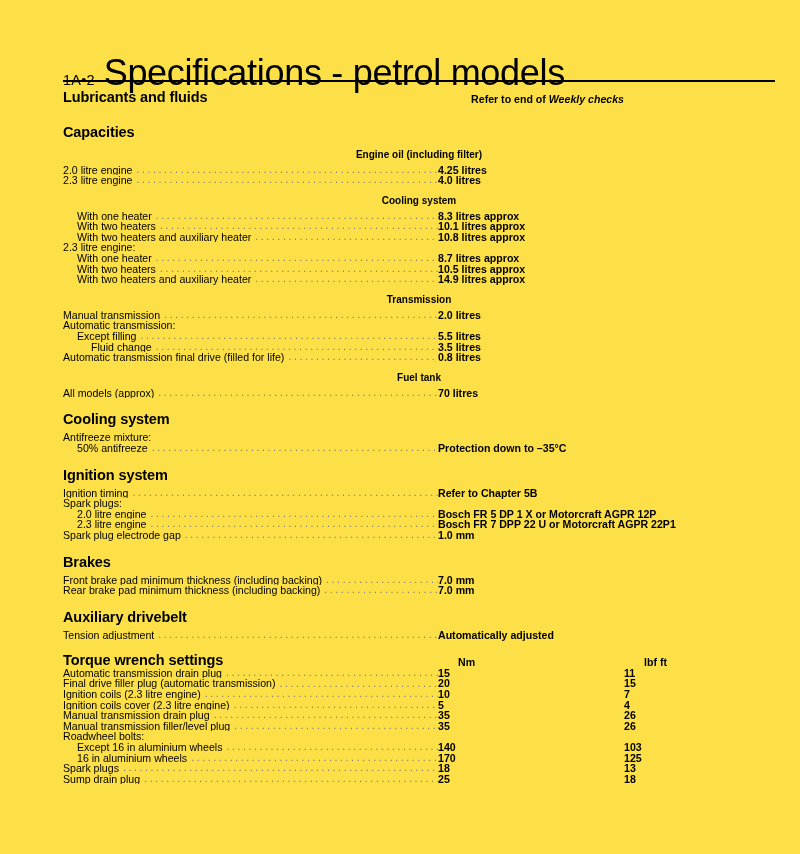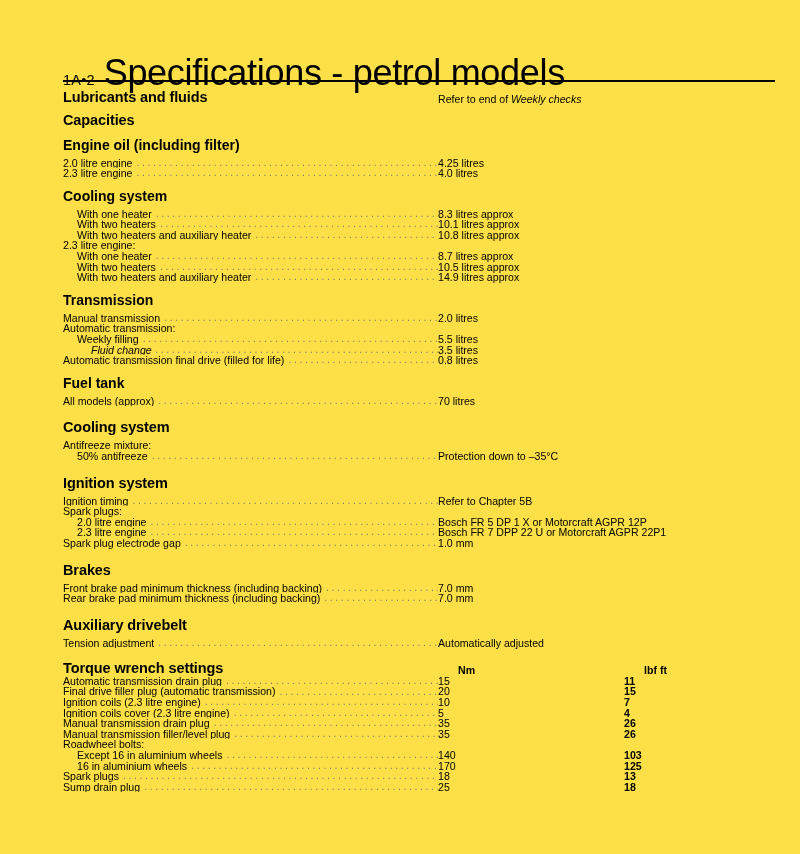--- a/index.html
+++ b/index.html
@@ -83,69 +83,71 @@
     color: #7a7a7a;
     padding-left: 4px;
     font-size: 10.5px;
     position: relative;
     top: -1px;
   }
   .row .val {
     width: 186px;
     min-width: 186px;
     white-space: nowrap;
+    font-weight: bold;
   }
   .row .val2 {
     width: 150px;
     white-space: nowrap;
     font-weight: bold;
   }
 
   
   .t-sec {                 
     font-size: 14.5px;
     font-weight: bold;
     letter-spacing: -0.1px;
   }
   .t-sub {                 
-    font-size: 14px;
+    font-size: 10px;
     font-weight: bold;
+    text-align: center;
   }
   .t-norm {
     font-size: 10.6px;
     font-weight: 400;
   }
   .it { font-style: italic; }
 
   
   .gap-sec   { height: 13px; }
   .gap-sub   { height: 9px; }
   .gap-small { height: 5px; }
 
   .ind1 { padding-left: 0px; }
   .ind2 { padding-left: 14px; }
-  .ind3 { padding-left: 28px; font-style: italic; }
+  .ind3 { padding-left: 28px; }
 
   
   .thead .val, .thead .val2 { font-weight: bold; font-size: 10.6px; padding-left: 20px; }
 </style>
 </head>
 <body>
 
 <div class="page">
 
   <div class="header">
     <span class="page-ref">1A•2</span>
     <span class="page-title">Specifications - petrol models</span>
   </div>
   <div class="rule"></div>
 
   <div class="body">
 
-    <div class="row" style="margin-bottom:2px;">
+    <div class="row" style="margin-bottom:14px;text-align:right;">
       <span class="lead">
         <span class="lbl t-sec">Lubricants and fluids</span>
         <span class="dots"></span>
       </span>
       <span class="val t-norm"><span>Refer to end of </span><span class="it">Weekly checks</span></span>
     </div>
 
     <div id="sections-host">
         <div class="gap-small"></div>
         <div class="t-sec">Capacities</div>
@@ -228,21 +230,21 @@
           <span class="val t-norm">2.0 litres</span>
         </div>
         <div class="row">
           <span class="lead ind1">
             <span class="lbl t-norm">Automatic transmission:</span>
           </span>
           <span class="val t-norm"></span>
         </div>
         <div class="row">
           <span class="lead ind2">
-            <span class="lbl t-norm">Weekly filling</span>
+            <span class="lbl t-norm">Except filling</span>
             <span class="dots">........................................................................................................................................................................................................</span>
           </span>
           <span class="val t-norm">5.5 litres</span>
         </div>
         <div class="row">
           <span class="lead ind3">
             <span class="lbl t-norm">Fluid change</span>
             <span class="dots">........................................................................................................................................................................................................</span>
           </span>
           <span class="val t-norm">3.5 litres</span>

